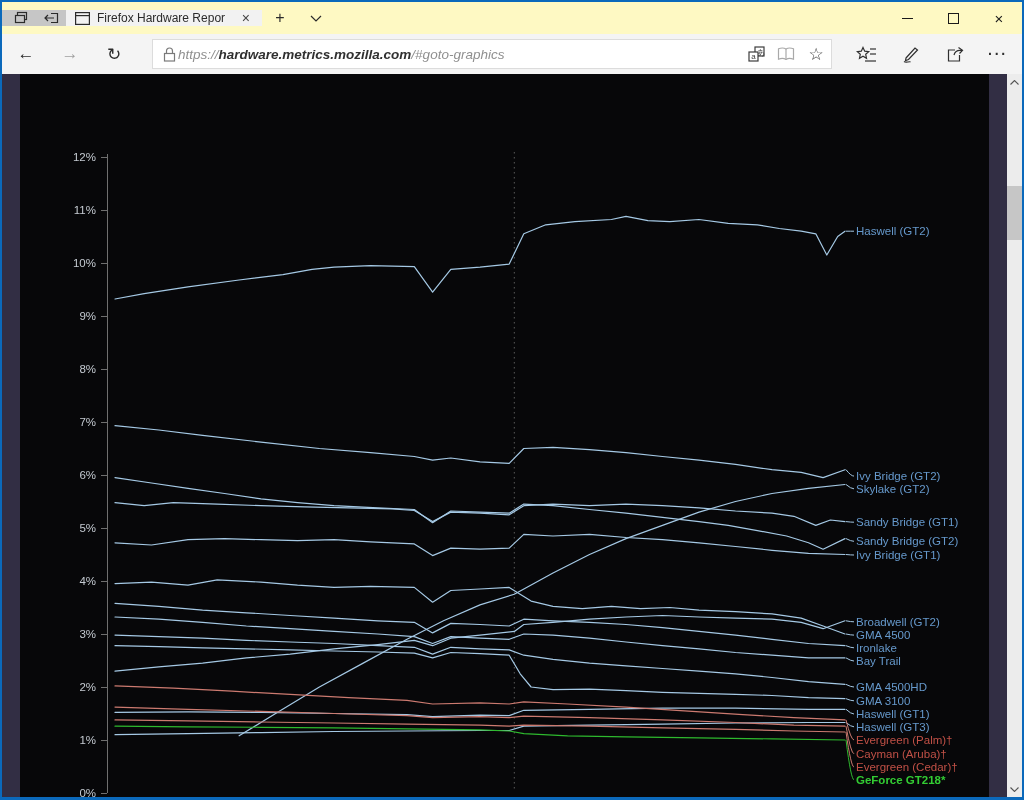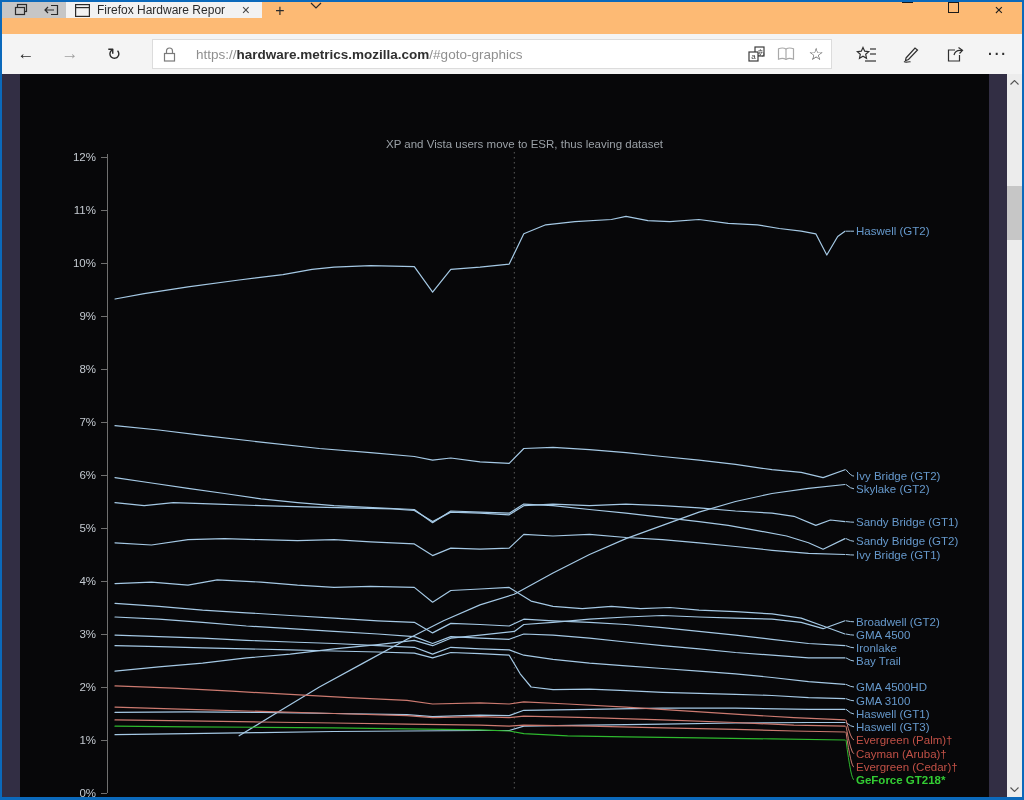--- a/index.html
+++ b/index.html
@@ -3,42 +3,42 @@
 <meta charset="utf-8">
 <style>
   * { box-sizing: border-box; margin: 0; padding: 0; }
   html,body { width:1024px; height:800px; }
   body { font-family:"Liberation Sans","DejaVu Sans",sans-serif; background:#fff; }
 
   .window { width:1024px; height:800px; border:2px solid #0b69bb; border-bottom-width:3px;
             display:flex; flex-direction:column; background:#322e44; overflow:hidden; }
 
   
-  .tabbar { height:32px; background:#fdba74; display:flex; align-items:flex-start; flex:0 0 auto; }
+  .tabbar { height:32px; background:#fef9c3; display:flex; align-items:center; flex:0 0 auto; }
   .tab-action-btn { width:30px; display:flex; align-items:center; justify-content:center; color:#2b2b2b; }
   .tabbar-left { display:flex; padding-left:4px; background:#c6c6c6; }
   .tab { width:196px; background:#f2f2f2; display:flex; align-items:center; gap:7px; padding:0 9px; }
   .tab-page-ico { flex:0 0 auto; }
   .tab-title { flex:1; font-size:12px; color:#2b2b2b; white-space:nowrap; overflow:hidden; }
   .tab-close { font-size:14px; color:#444; line-height:1; padding:1px 3px; }
   .tabbar-btn { width:36px; display:flex; align-items:center; justify-content:center; color:#2b2b2b; font-size:16px; }
   .tabbar-spacer { flex:1; }
   .win-btn { width:46px; display:flex; align-items:center; justify-content:center; color:#1a1a1a; font-size:13px; }
   .min-glyph { width:11px; height:1px; background:#1a1a1a; }
   .max-glyph { width:11px; height:11px; border:1px solid #1a1a1a; }
   .close-glyph { font-size:15px; line-height:1; }
 
   
   .toolbar { height:40px; background:#f4f4f4; display:flex; align-items:center; flex:0 0 auto; padding-left:2px; }
   .nav-btn { width:44px; height:40px; display:flex; align-items:center; justify-content:center;
              font-size:17px; color:#2b2b2b; }
   .nav-btn.disabled { color:#9f9f9f; }
   .addressbar { width:680px; height:30px; margin-left:16px; background:#fff; border:1px solid #dcdcdc;
                 display:flex; align-items:center; padding-left:10px; }
-  .addr-text { flex:1; font-size:13.5px; margin-left:20px; white-space:nowrap; overflow:hidden; }
+  .addr-text { flex:1; font-size:13.5px; margin-left:2px; white-space:nowrap; overflow:hidden;font-style:italic; }
   .addr-dim { color:#8f8f8f; }
   .addr-host { color:#303030; font-weight:bold; }
   .addr-icon-btn { width:30px; height:28px; display:flex; align-items:center; justify-content:center; color:#3c3c3c; }
   .addr-icon-btn.dim { color:#a9a9a9; }
   .star-glyph { font-size:17px; }
   .hub-btn { width:44px; height:40px; display:flex; align-items:center; justify-content:center; color:#2f2f2f; }
   .hub-area { margin-left:12px; display:flex; }
   .more-glyph { font-size:14px; letter-spacing:2px; font-weight:bold; color:#2f2f2f; }
 
   
@@ -247,21 +247,20 @@
           <polyline points="95.0,633.1 168.0,635.3 241.0,637.4 314.0,639.5 387.0,641.6 412.6,643.7 460.0,642.7 489.2,643.7 503.8,642.1 569.5,643.7 642.5,645.9 715.5,648.5 773.9,651.2 825.0,652.2" fill="none" stroke="#cc7a70" stroke-width="1.2" stroke-linejoin="round" stroke-linecap="round"></polyline>
           <path d="M 826 652.2 Q 831 679.8 834 679.8" fill="none" stroke="#cc7a70" stroke-width="1"></path>
           <text x="836" y="683.78" fill="#c05046" font-size="11.5">Cayman (Aruba)†</text>
           <polyline points="95.0,645.9 168.0,646.9 241.0,648.0 314.0,649.0 387.0,650.1 460.0,651.2 489.2,652.2 503.8,651.2 569.5,652.2 642.5,653.8 715.5,655.4 773.9,657.0 825.0,658.0" fill="none" stroke="#cc7a70" stroke-width="1.2" stroke-linejoin="round" stroke-linecap="round"></polyline>
           <path d="M 826 658.0 Q 831 693.0 834 693.0" fill="none" stroke="#cc7a70" stroke-width="1"></path>
           <text x="836" y="697.03" fill="#c05046" font-size="11.5">Evergreen (Cedar)†</text>
           <polyline points="95.0,652.2 168.0,652.8 241.0,653.3 314.0,653.8 387.0,654.9 460.0,655.9 489.2,657.0 503.8,659.6 547.6,661.8 606.0,662.8 679.0,663.9 752.0,664.9 825.0,666.0" fill="none" stroke="#2eb92e" stroke-width="1.2" stroke-linejoin="round" stroke-linecap="round"></polyline>
           <path d="M 826 666.0 Q 831 705.8 834 705.8" fill="none" stroke="#2eb92e" stroke-width="1"></path>
           <text x="836" y="709.75" fill="#33cc33" font-size="11.5" font-weight="bold">GeForce GT218*</text>
         </svg>
-      <div class="chart-note">XP and Vista users move to ESR, thus leaving dataset</div>
     </div>
 
     <div class="scrollbar">
       <div class="sb-arrow up">
         <svg class="ico" width="9" height="5" viewBox="0 0 9 5">
           <path d="M0.5 4.5 L4.5 0.5 L8.5 4.5" fill="none" stroke="#545454" stroke-width="1.1"></path>
         </svg>
       </div>
       <div class="sb-thumb"></div>
       <div class="sb-arrow down">

